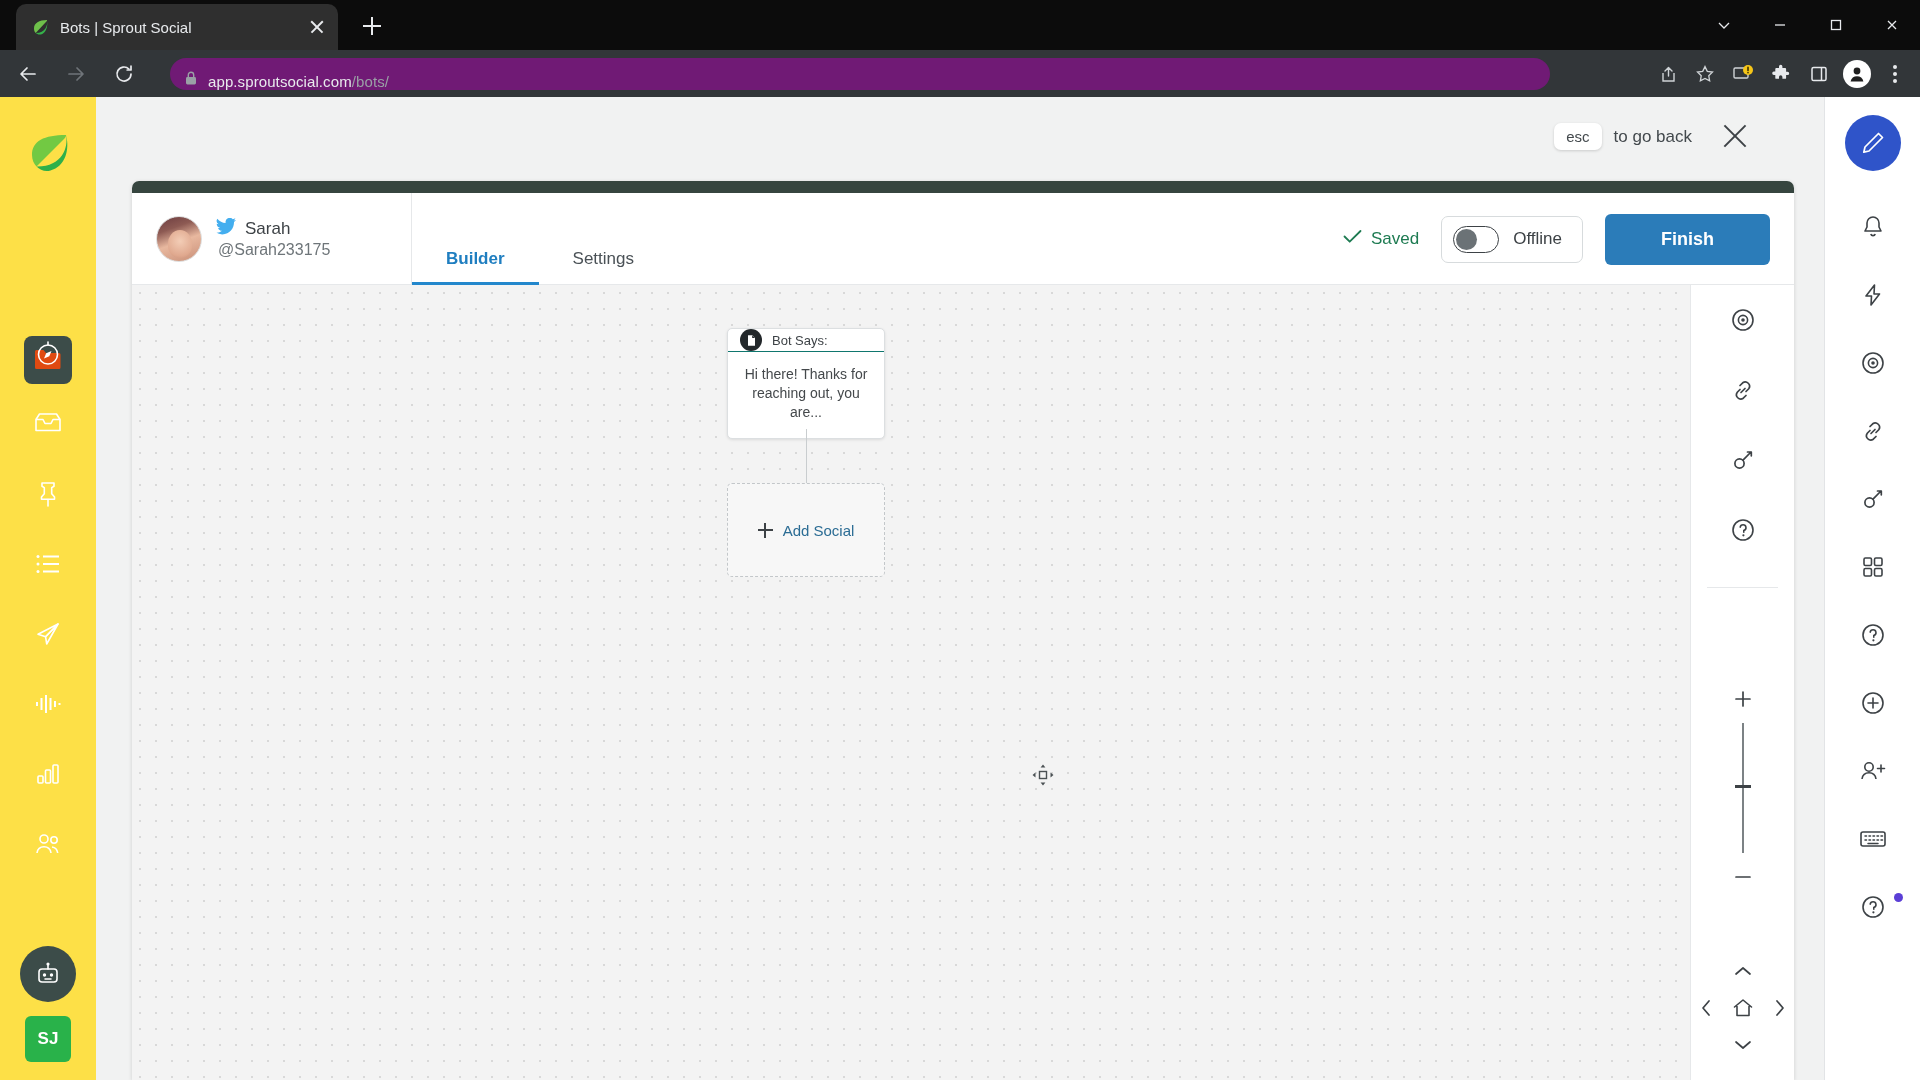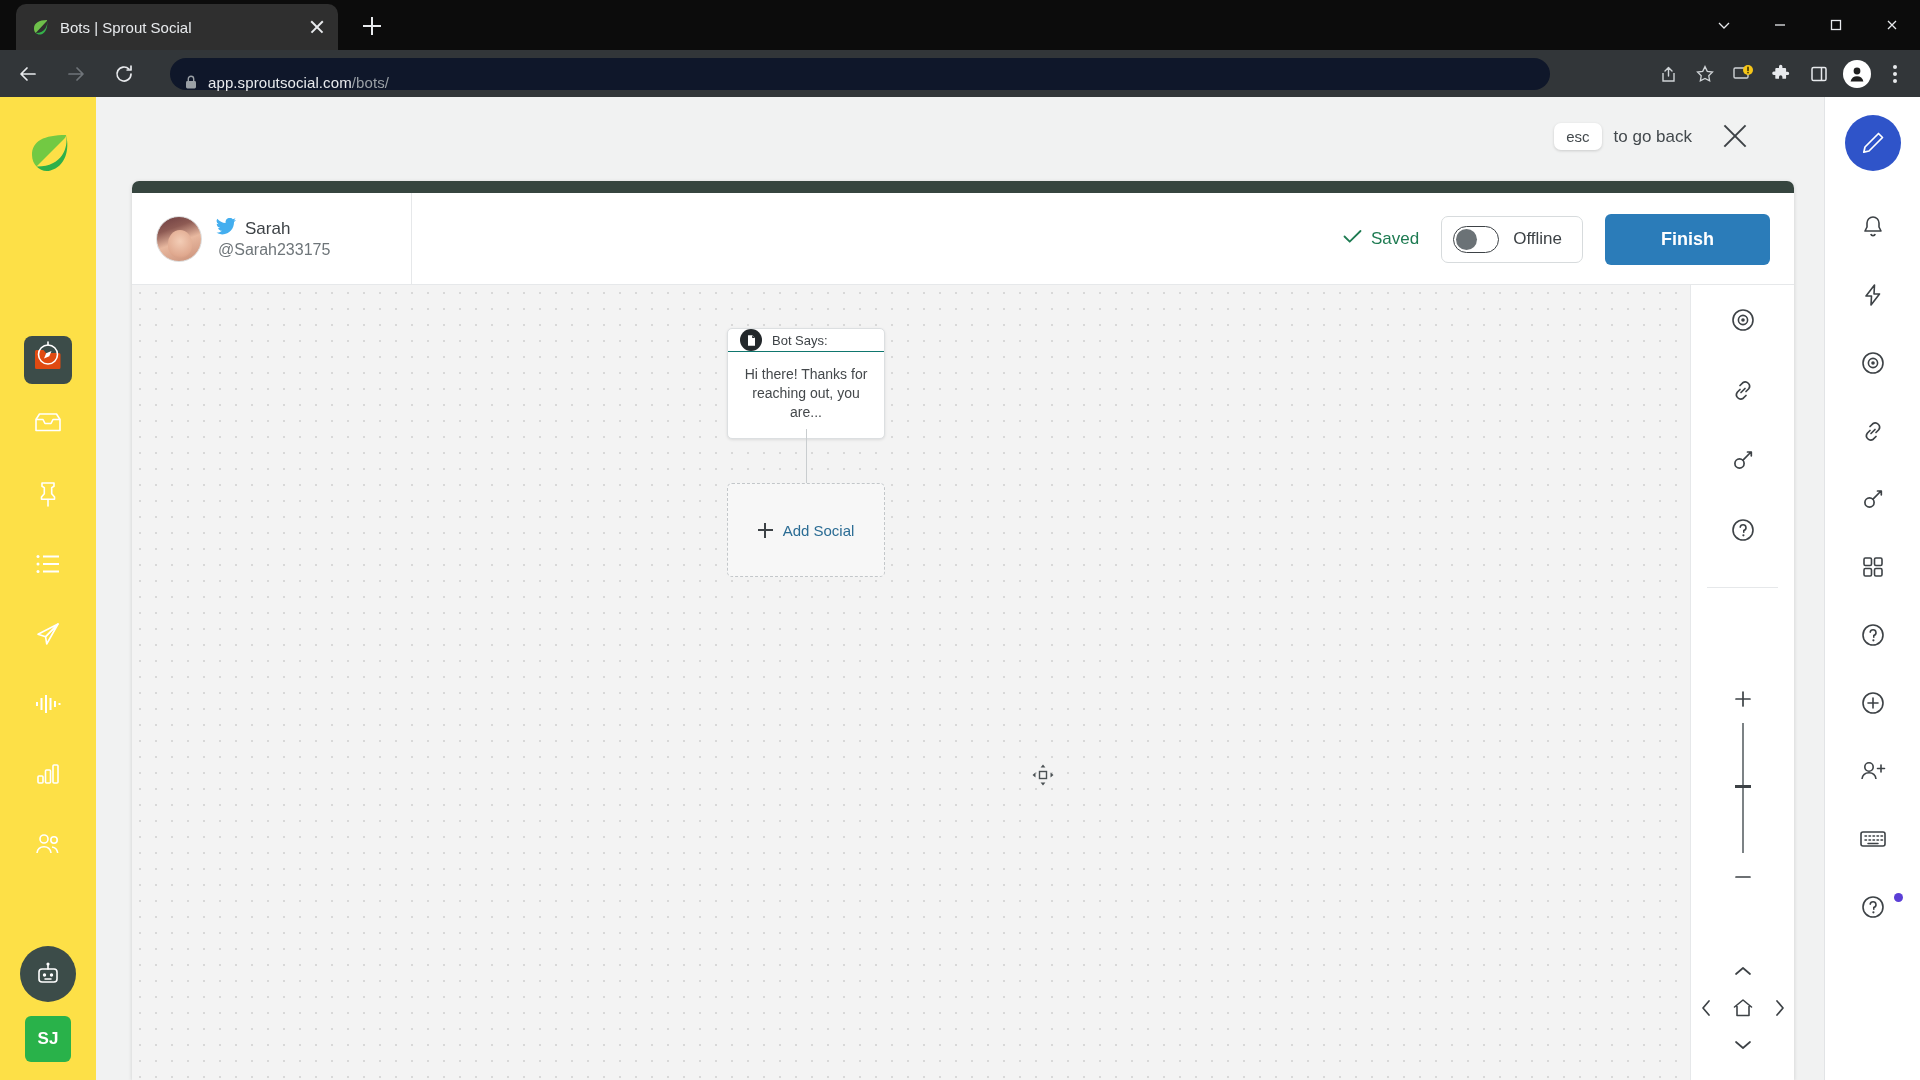--- a/index.html
+++ b/index.html
@@ -55,22 +55,22 @@
     position: absolute; left: 0; top: 50px; width: 1920px; height: 47px;
     background: #323639; display: flex; align-items: center;
   }
   .nav-btn {
     width: 40px; height: 40px; margin-left: 8px;
     display: flex; align-items: center; justify-content: center; color: #e8eaed;
   }
   .nav-btn.disabled { color: #6f7479; }
   .omnibox {
     position: absolute; left: 170px; top: 8px; width: 1380px; height: 32px;
-    background: #0f172a; border-radius: 16px; display: flex; align-items: flex-start;
-    padding: 16px 14px; gap: 10px;
+    background: #701a75; border-radius: 16px; display: flex; align-items: flex-end;
+    padding: 0 14px; gap: 10px;
   }
   .omnibox-url { font-size: 15px; color: #e8eaed; letter-spacing: .1px; }
   .omnibox-url .path { color: #9aa0a6; }
   .tb-right { position: absolute; right: 6px; top: 0; height: 47px; display: flex; align-items: center; }
   .tb-icon {
     width: 38px; height: 38px; display: flex; align-items: center; justify-content: center;
     color: #e8eaed; position: relative;
   }
   .avatar-circle {
     width: 28px; height: 28px; border-radius: 50%; background: #fff;
@@ -553,20 +553,24 @@
                 <svg width="20" height="17" viewBox="0 0 20 17">
                     <path d="M20 2c-.7.3-1.5.5-2.4.6.9-.5 1.5-1.3 1.8-2.3-.8.5-1.7.8-2.6 1A4.1 4.1 0 0 0 9.7 5a11.6 11.6 0 0 1-8.4-4.3 4.1 4.1 0 0 0 1.3 5.5c-.7 0-1.3-.2-1.9-.5 0 2 1.4 3.7 3.3 4.1-.6.2-1.2.2-1.9.1.5 1.7 2.1 2.9 3.9 2.9A8.3 8.3 0 0 1 0 14.6 11.7 11.7 0 0 0 6.3 16.4c7.5 0 11.7-6.3 11.7-11.8V4.1C18.8 3.5 19.5 2.8 20 2z" fill="#43aeef"></path>
                   </svg>
               </span>
               <span class="profile-name">Sarah</span>
             </div>
             <div class="profile-handle">@Sarah233175</div>
           </div>
         </div>
 
+        <div class="tabs">
+          <div class="tab-item active">Builder</div>
+          <div class="tab-item">Settings</div>
+        </div>
 
         <div class="header-right">
           <div class="saved">
             <span>
               <svg width="19" height="15" viewBox="0 0 19 15">
                   <path d="M1.5 7.5l5.2 5.2L17.5 2" stroke="#1e7b52" stroke-width="1.8" fill="none" stroke-linecap="round" stroke-linejoin="round"></path>
                 </svg>
             </span>
             <span>Saved</span>
           </div>

